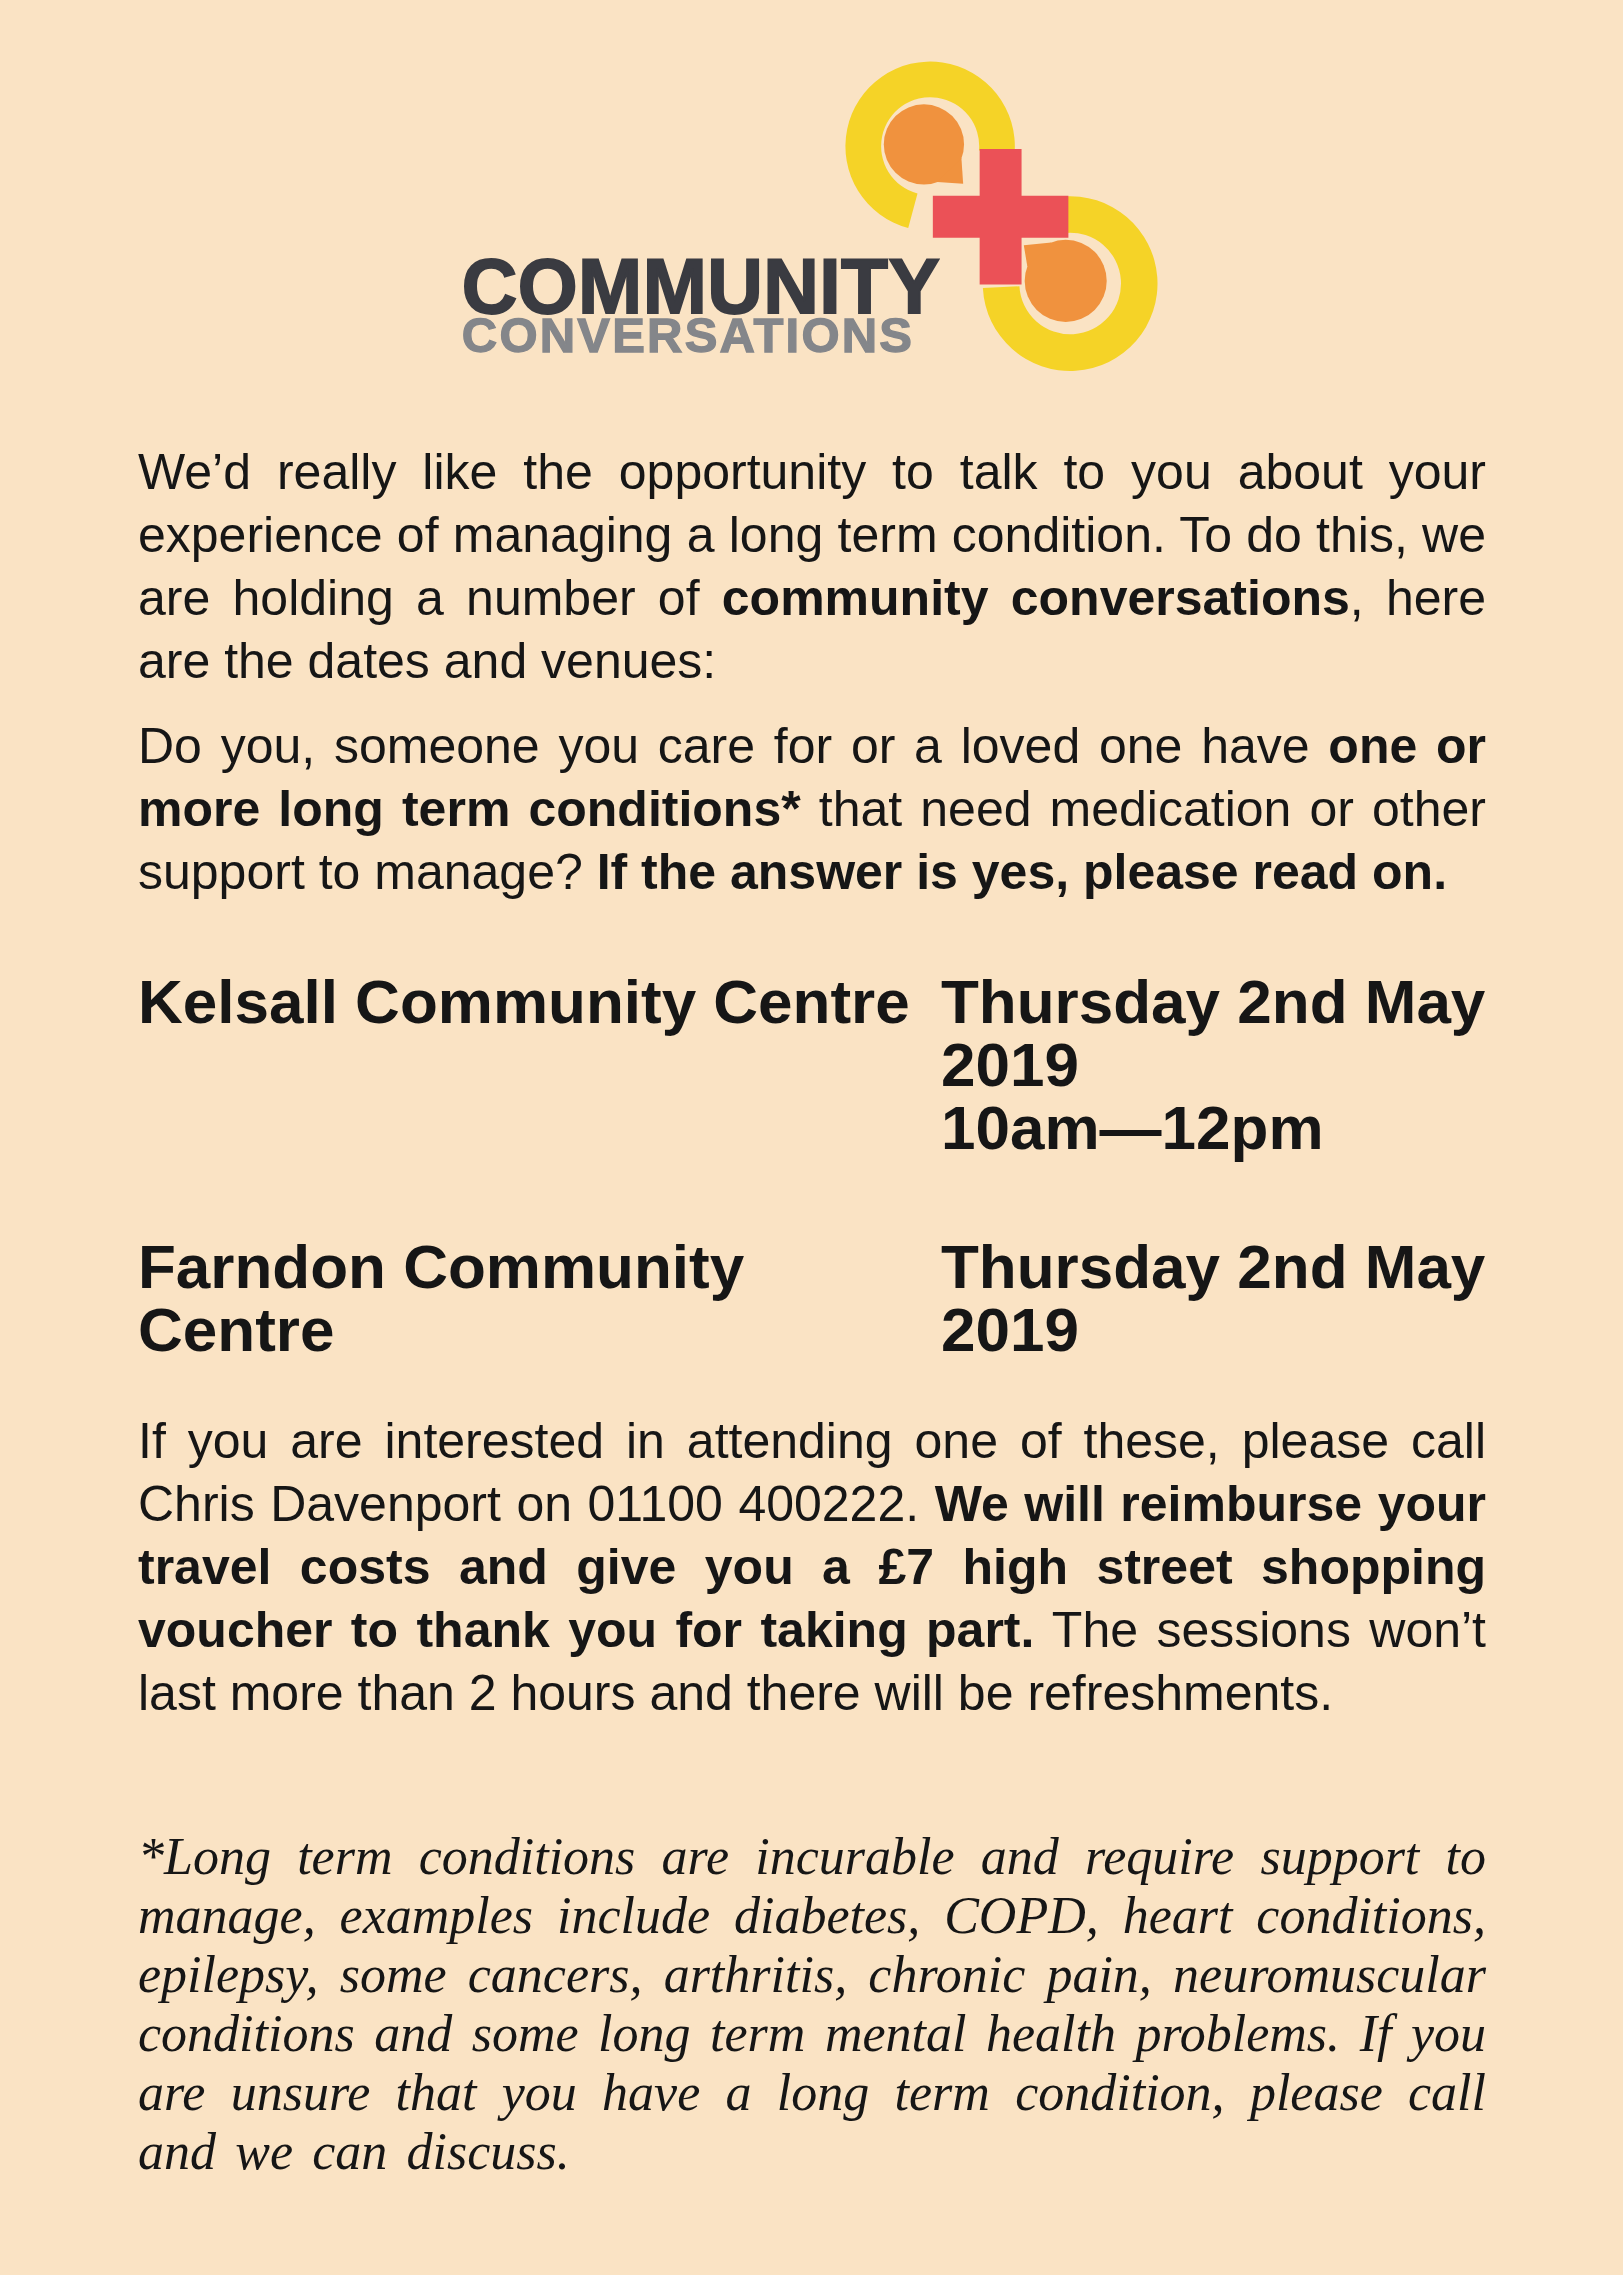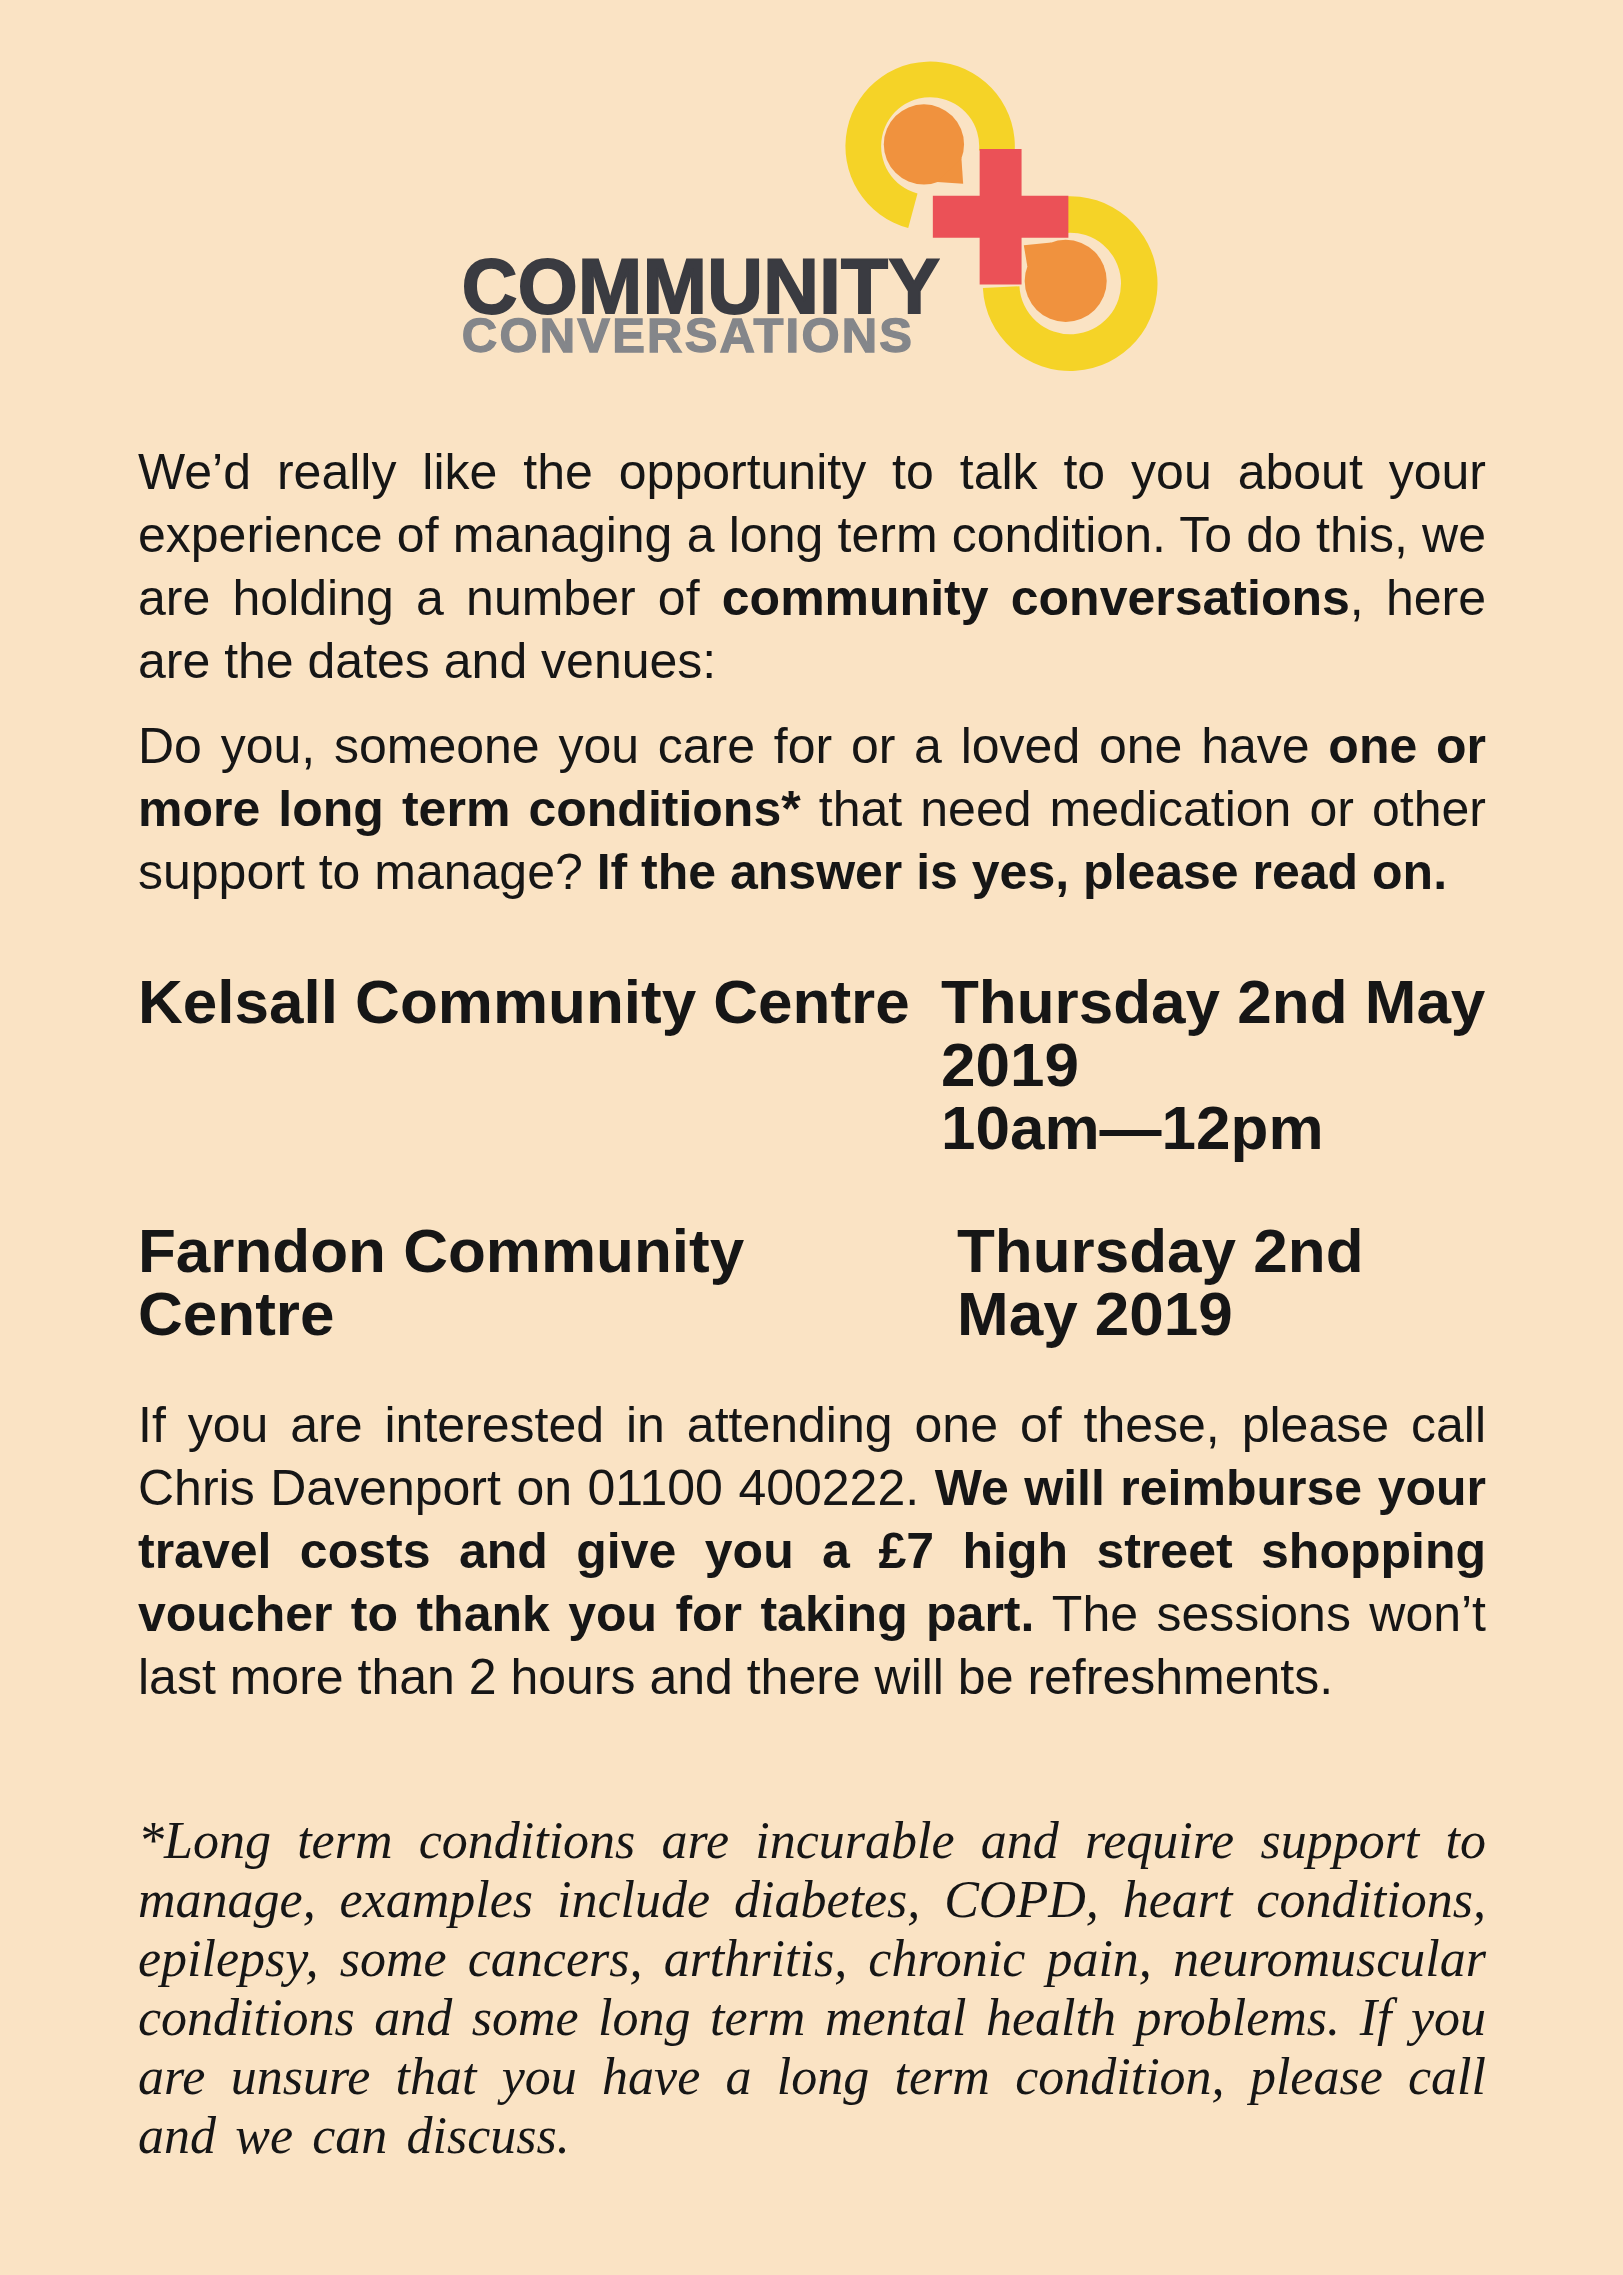--- a/index.html
+++ b/index.html
@@ -44,21 +44,21 @@
   #para-contact { margin-top: 49px; }
 
   
   .venues { margin-top: 66px; }
   .venue-row {
     display: flex;
     font-size: 62px;
     font-weight: 700;
     line-height: 63px;
   }
-  .venue-row + .venue-row { margin-top: 60px; gap: 16px; }
+  .venue-row + .venue-row { margin-top: 76px; }
   .venue-name { flex: 0 0 803px; }
   .venue-when { flex: 1 1 auto; }
 
   
   .footnote {
     margin: 102px 0 6px;
     font-family: "Liberation Serif", serif;
     font-style: italic;
     font-size: 52px;
     line-height: 59px;

